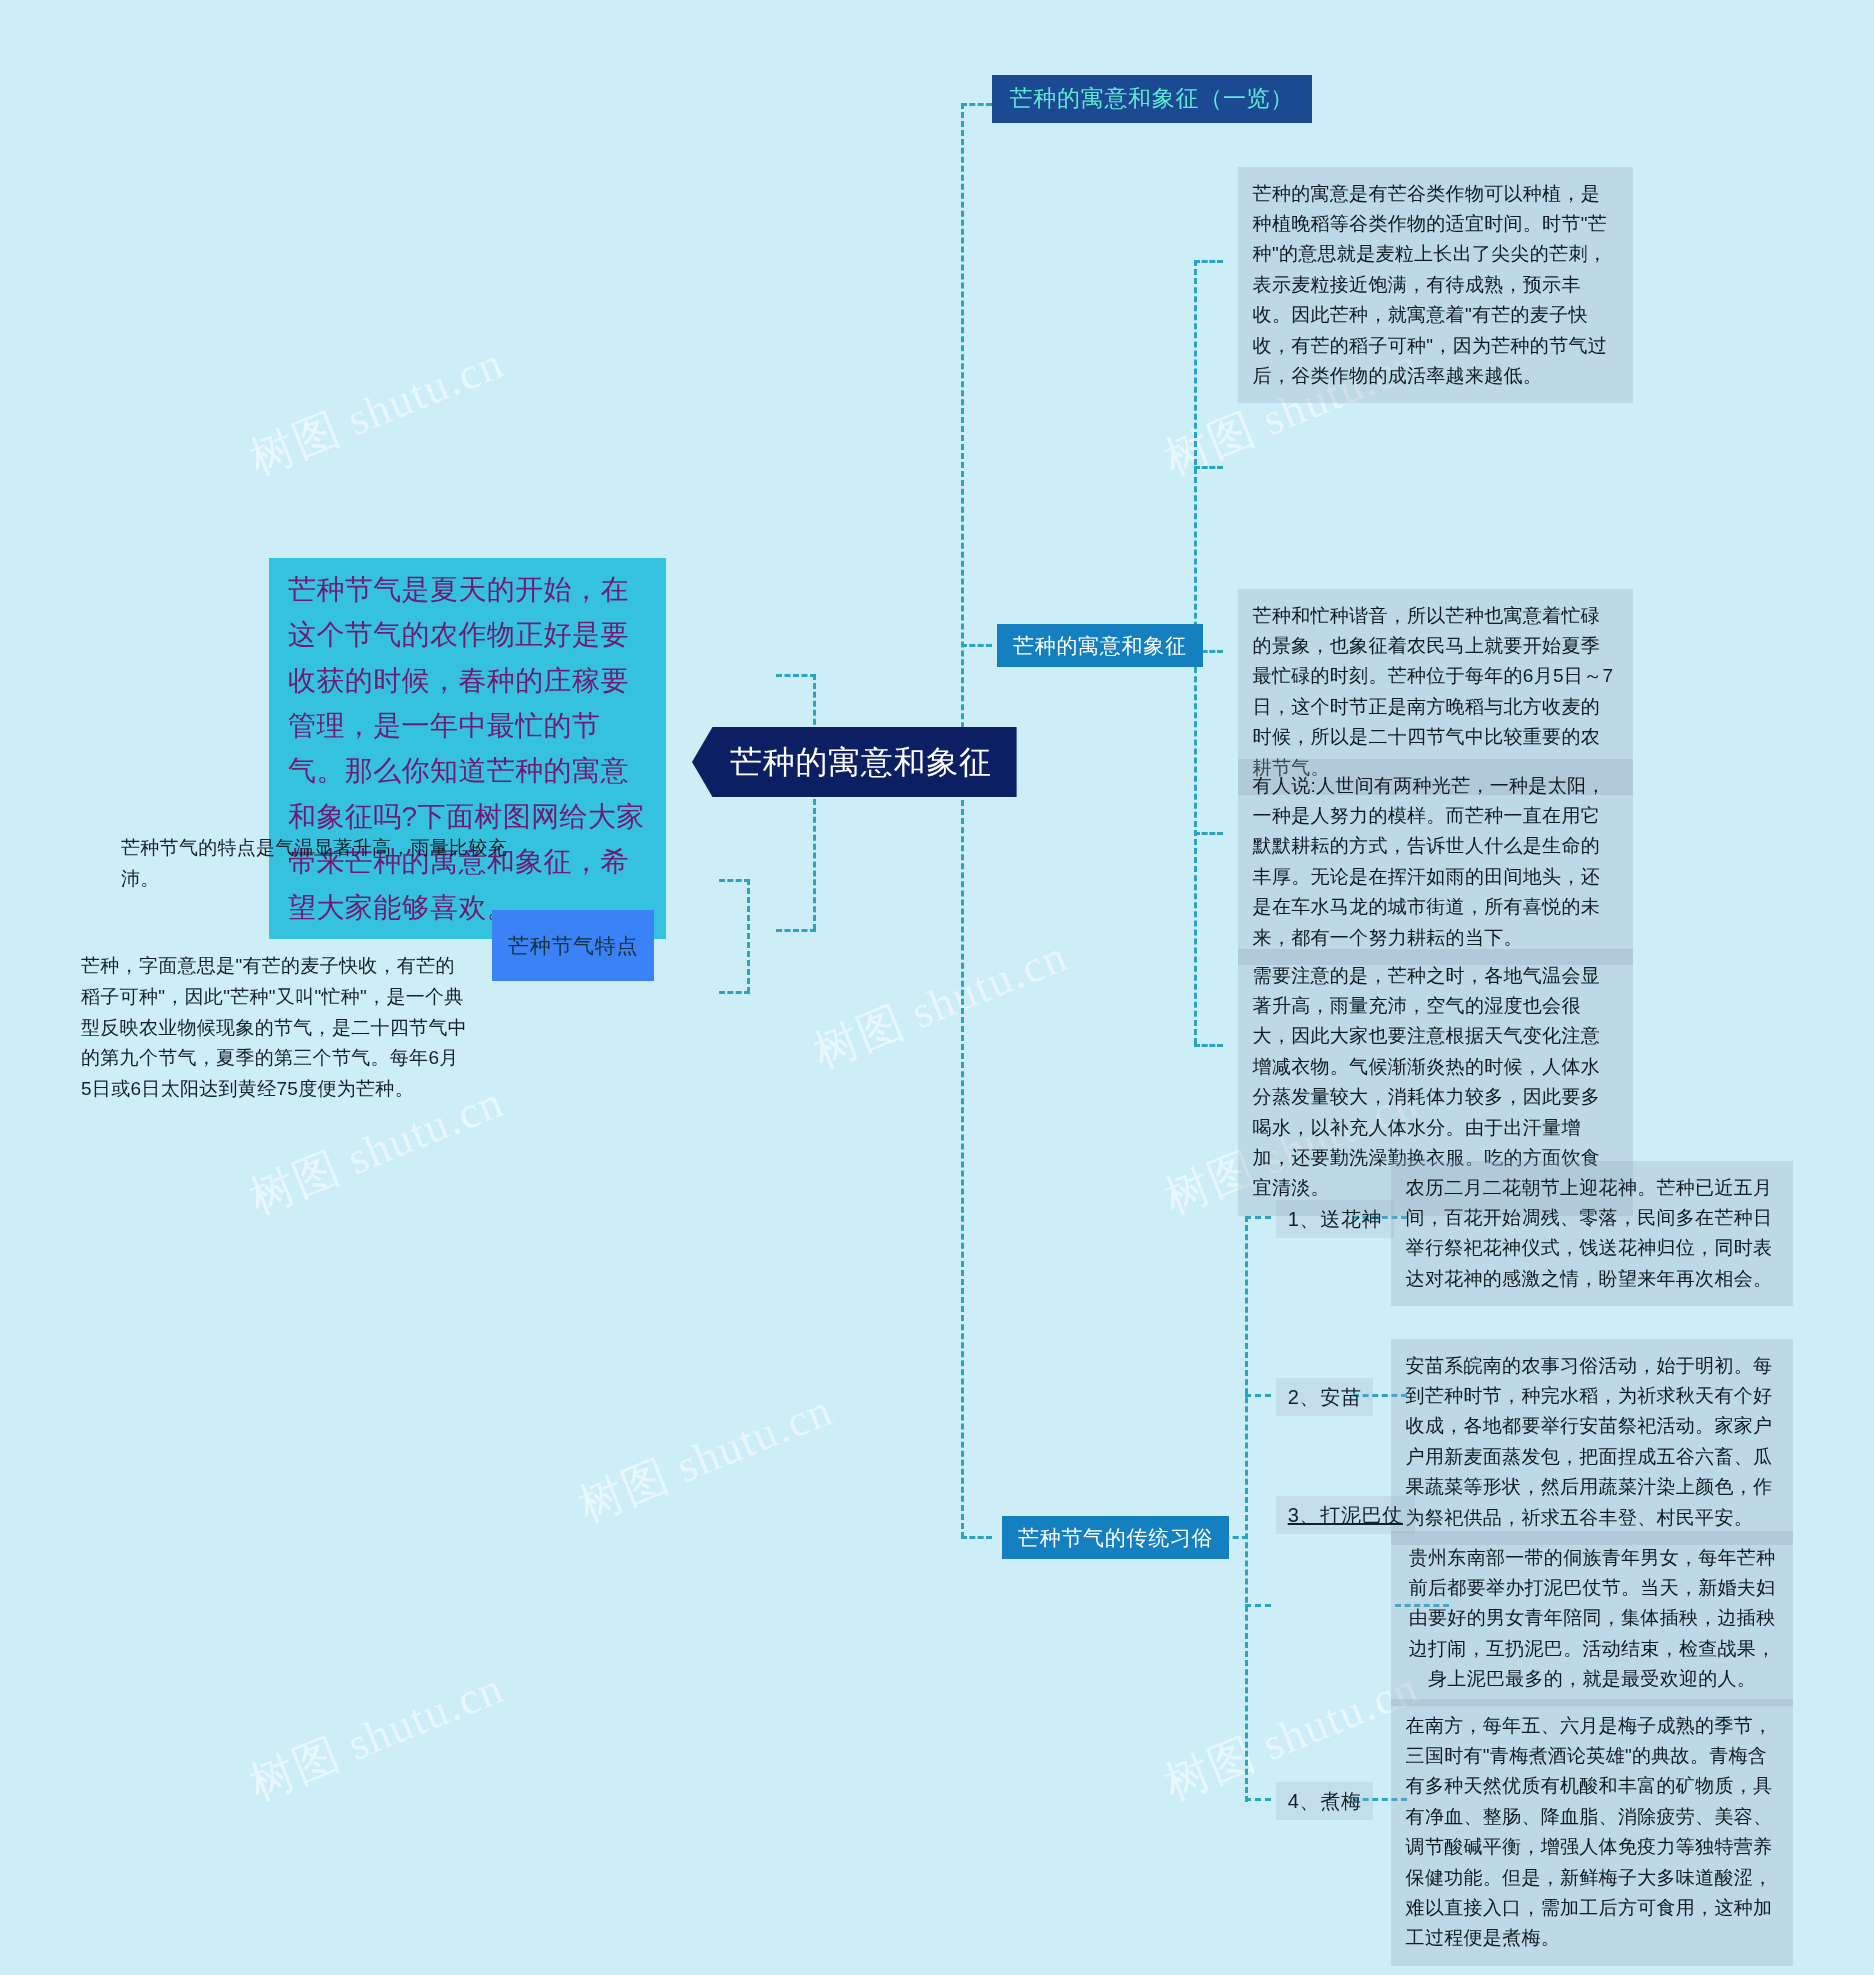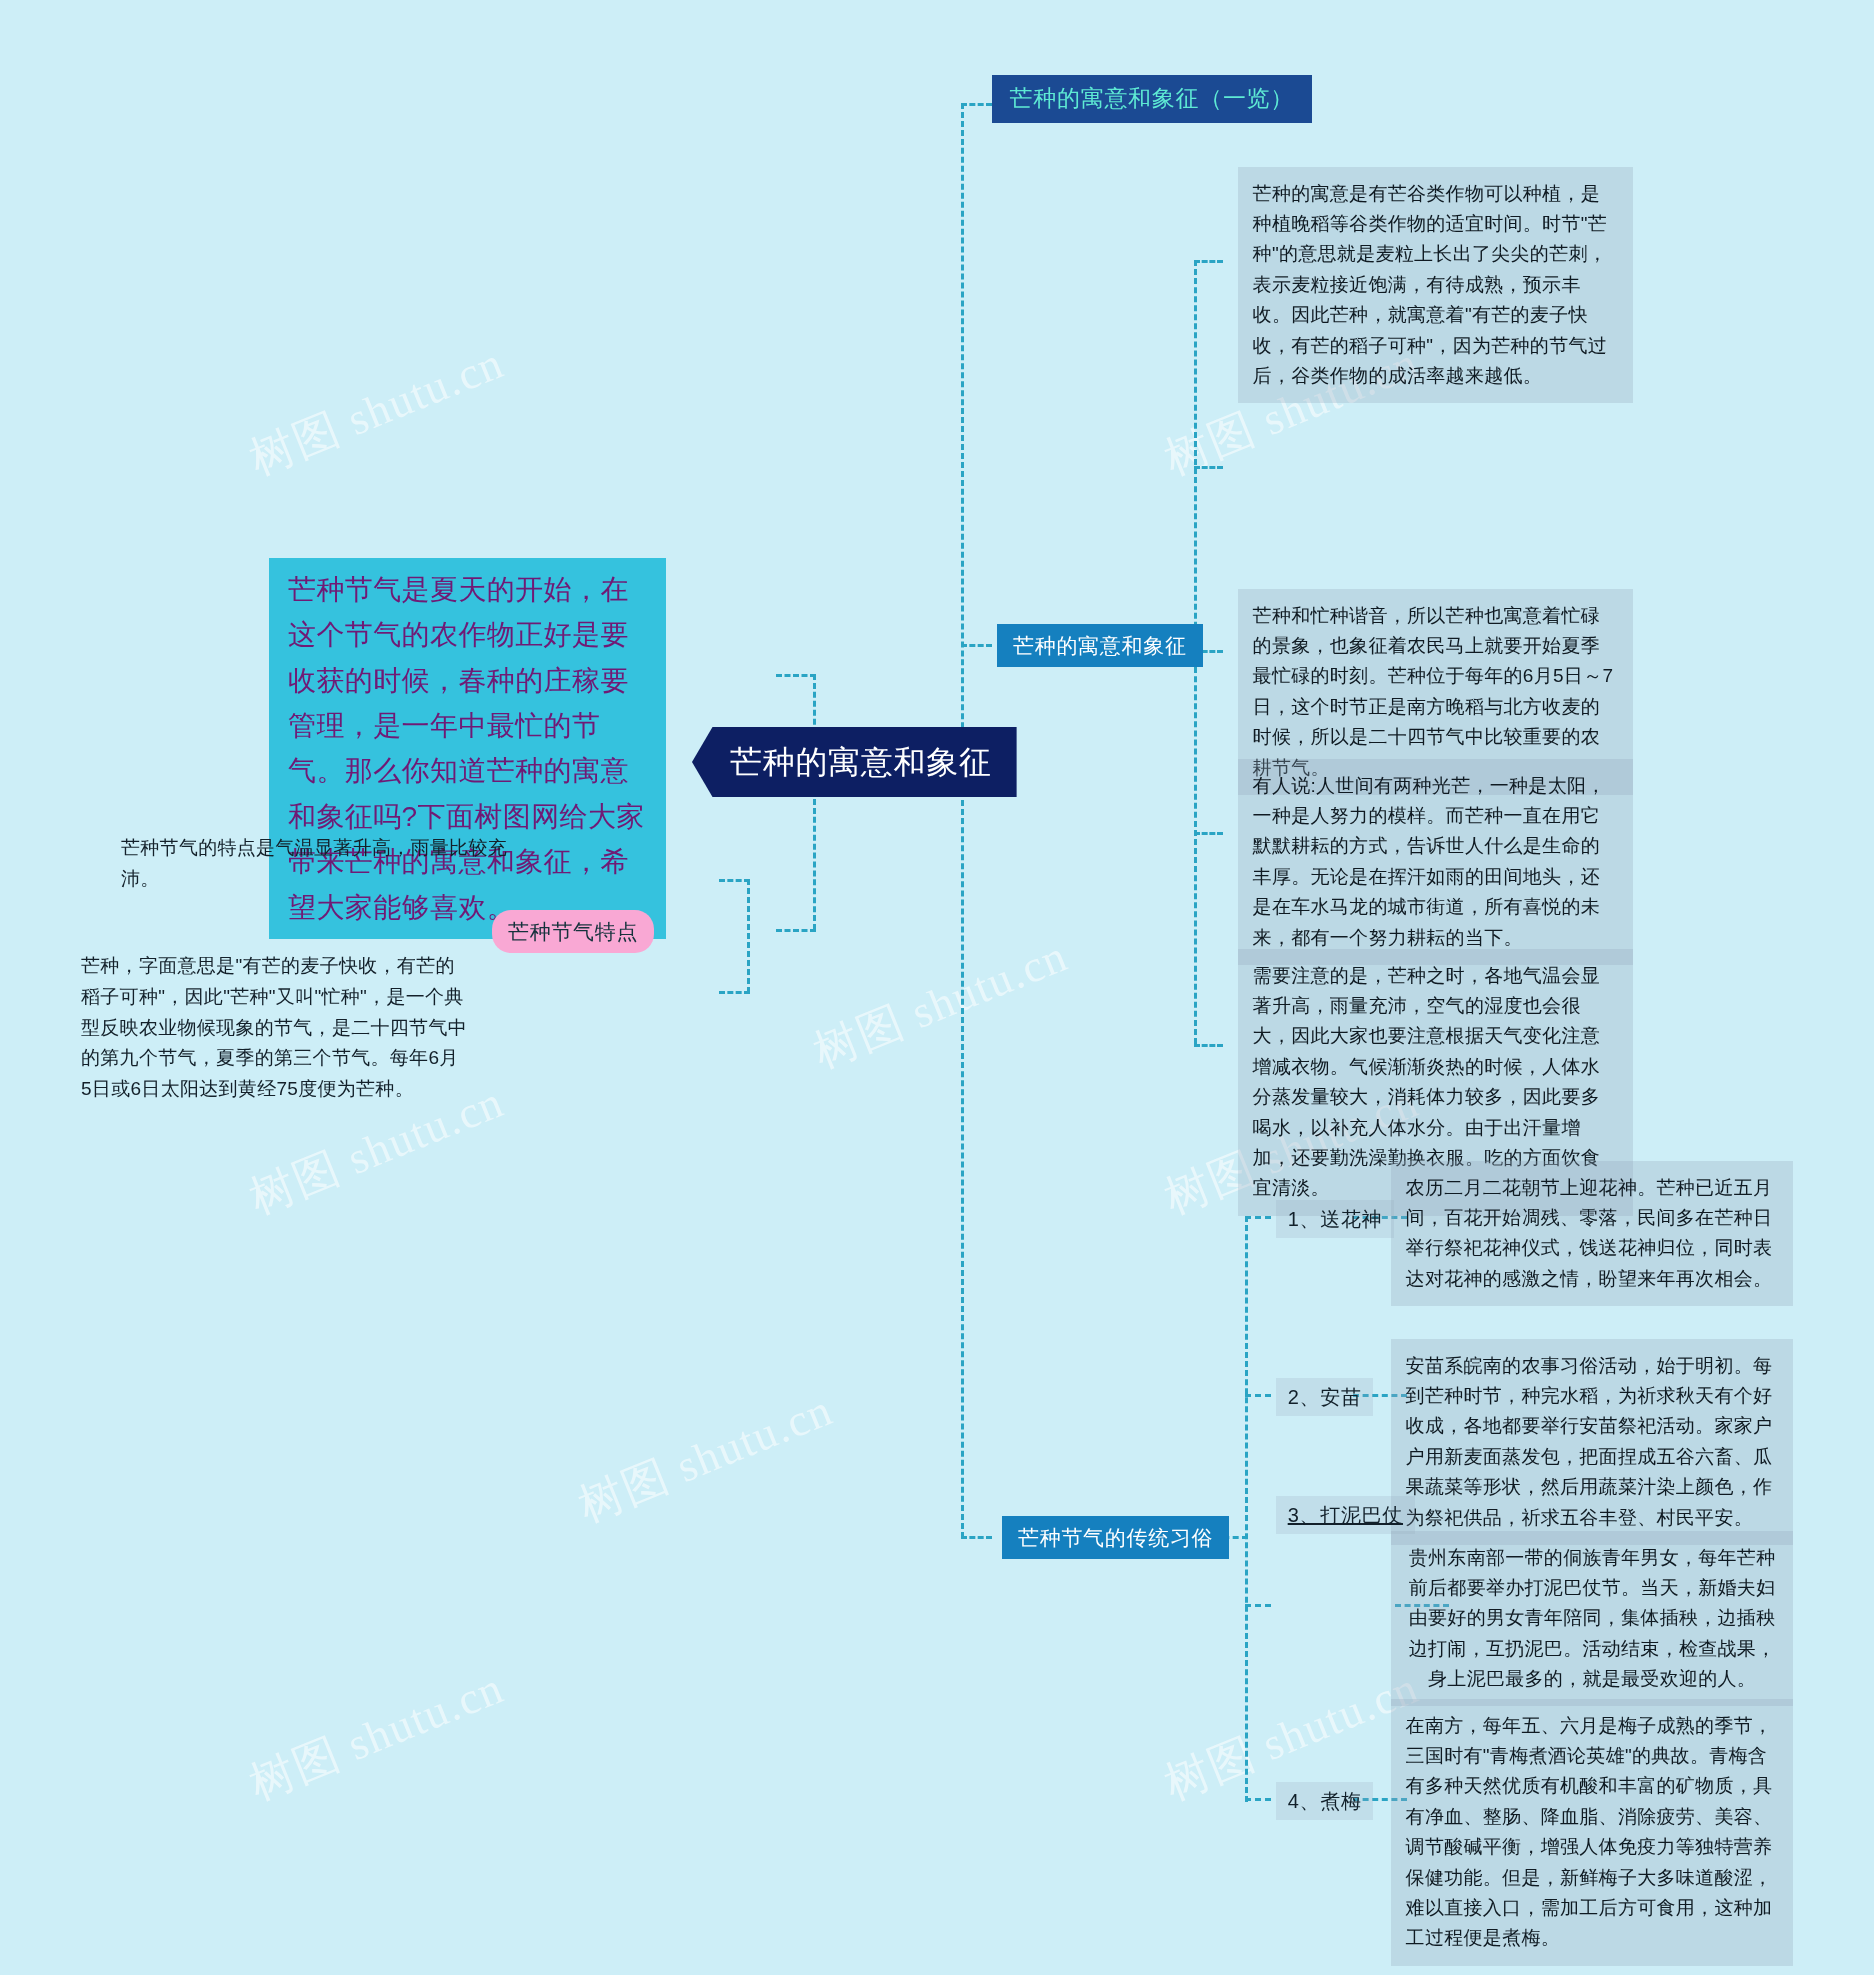--- a/index.html
+++ b/index.html
@@ -56,28 +56,27 @@
     background:#1580bf;
     color:#fff;
     font-size:21px;
     line-height:1;
     padding:11px 16px;
     white-space:nowrap;
     letter-spacing:0.7px;
   }
   .node-cyan{
     position:absolute;
-    background:#f9a8d4;
+    background:#3b82f6;
     color:#15323c;
     font-size:21px;
     line-height:1;
-    padding:11px 16px;
-    white-space:nowrap;
-    letter-spacing:0.7px;
-    border-radius:19px;
+    padding:25px 16px;
+    white-space:nowrap;
+    letter-spacing:0.7px;
   }
   .node-cyan-block{
     position:absolute;
     background:#35c2de;
     color:#701a75;
     font-size:28px;
     line-height:1.62;
     padding:9px 19px;
     letter-spacing:0.4px;
   }

